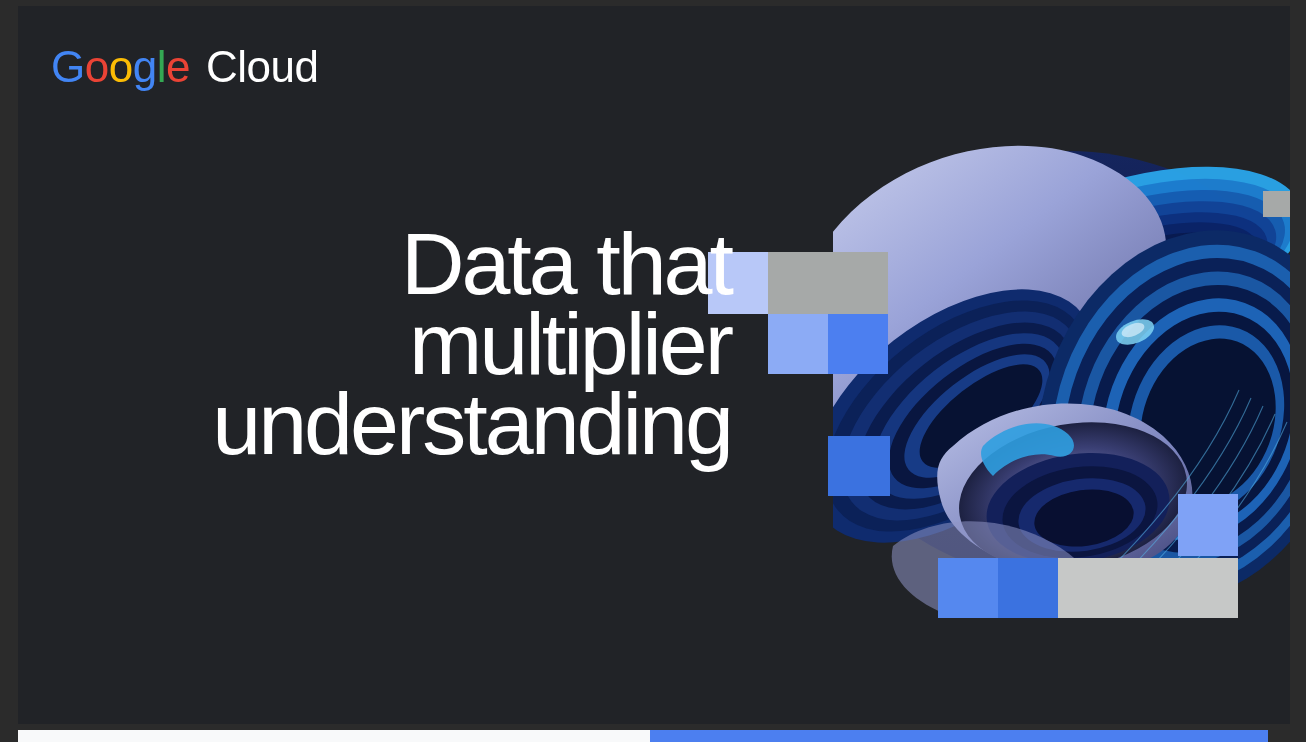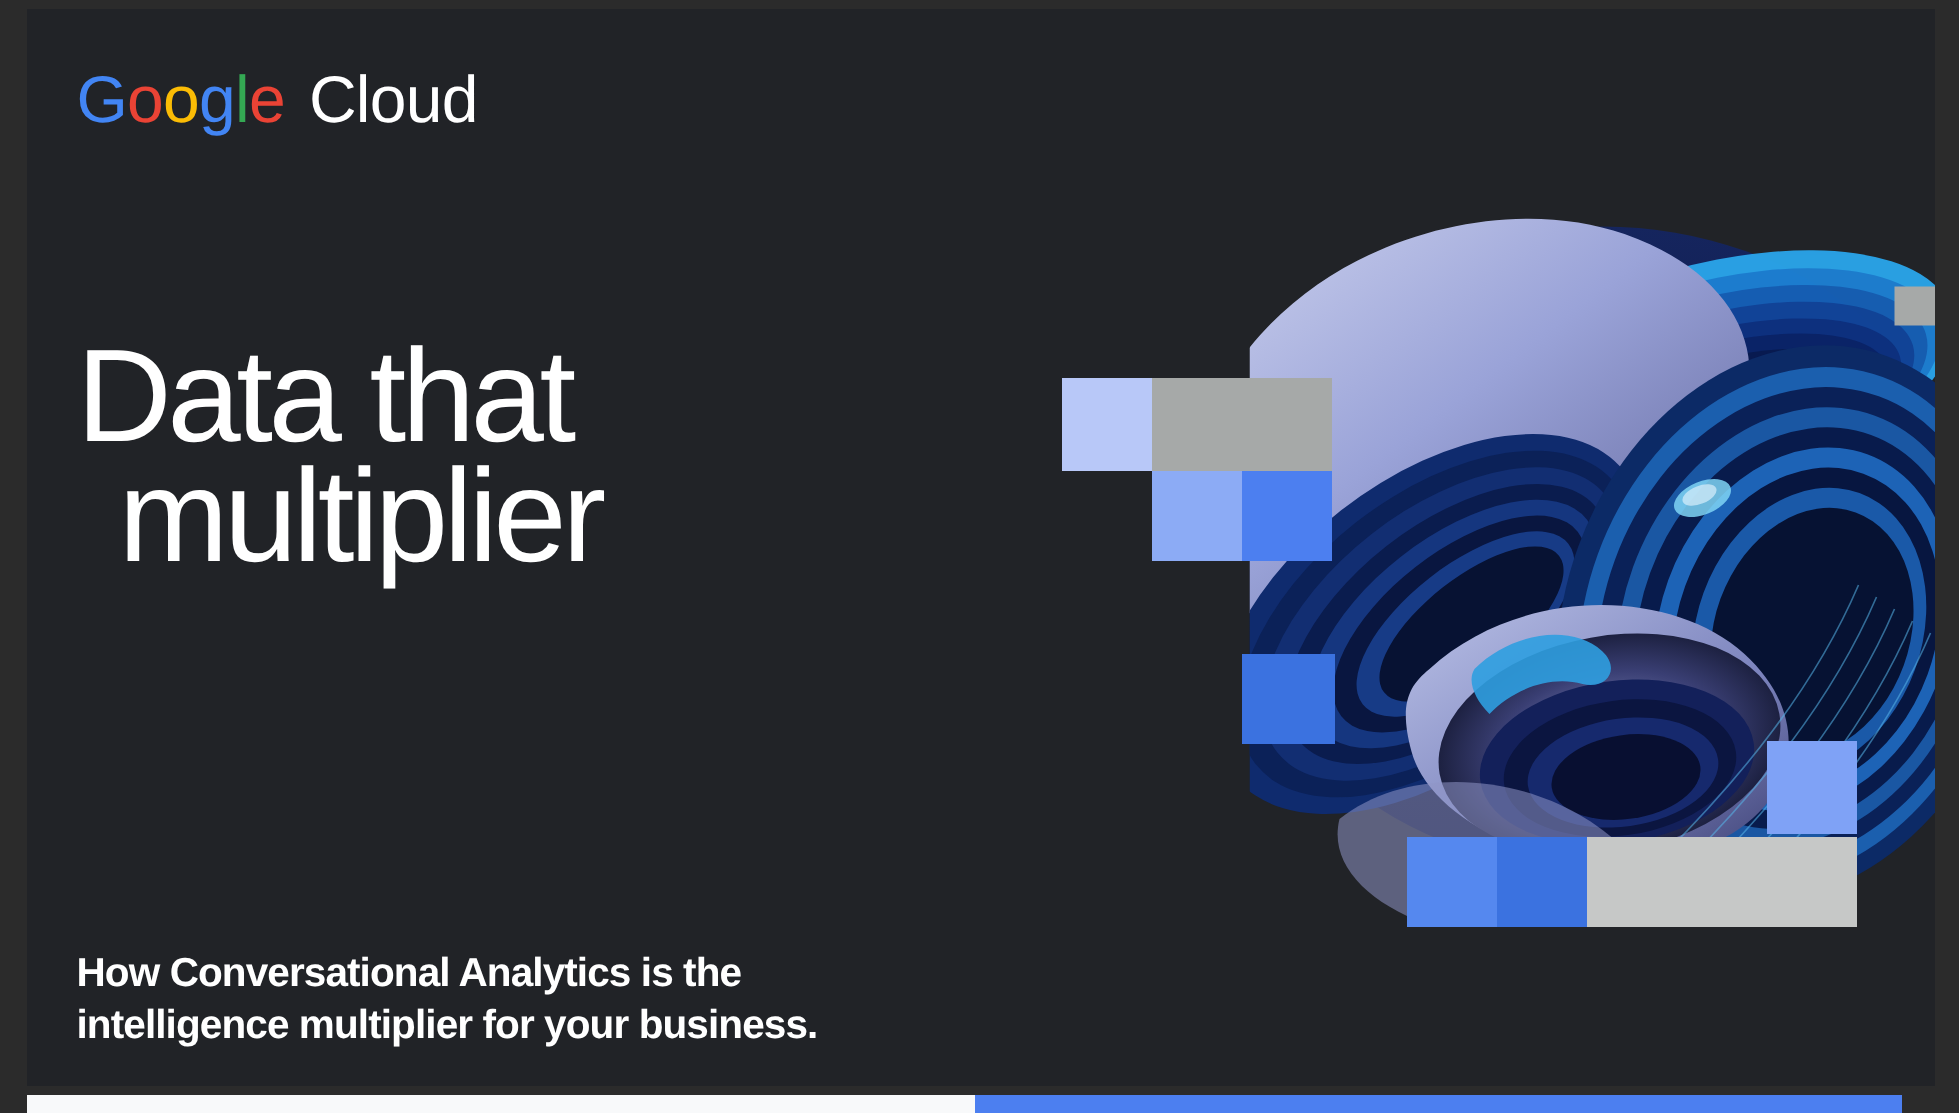--- a/index.html
+++ b/index.html
@@ -211,29 +211,26 @@
           <div class="sq" style="left: 95px; top: 208px; width: 60px; height: 60px; background: rgb(140, 171, 245);"></div>
           <div class="sq" style="left: 155px; top: 208px; width: 60px; height: 60px; background: rgb(76, 127, 240);"></div>
           <div class="sq" style="left: 155px; top: 330px; width: 62px; height: 60px; background: rgb(59, 114, 224);"></div>
           <div class="sq" style="left: 505px; top: 388px; width: 60px; height: 62px; background: rgb(127, 162, 246);"></div>
           <div class="sq" style="left: 265px; top: 452px; width: 60px; height: 60px; background: rgb(85, 136, 239);"></div>
           <div class="sq" style="left: 325px; top: 452px; width: 60px; height: 60px; background: rgb(59, 114, 224);"></div>
           <div class="sq" style="left: 385px; top: 452px; width: 180px; height: 60px; background: rgb(198, 200, 199);"></div>
         </div>
     </div>
 
-    <h1 id="headline" style="color: rgb(255, 255, 255);">
+    <h1 id="headline" style="color: rgb(255, 255, 255); text-align: right;">
       <span class="l1">Data that</span>
       <span class="l2">multiplier</span>
+      <span class="l3">understanding</span>
     </h1>
 
-    <div id="subtitle" style="color: rgb(255, 255, 255);">
-      <span>How Conversational Analytics is the</span>
-      <span>intelligence multiplier for your business.</span>
-    </div>
 
   </div>
 
   <div id="bottom-bar">
     <div id="bar-left" style="width: 632px; background: rgb(248, 249, 250);"></div>
     <div id="bar-right" style="width: 618px; background: rgb(76, 127, 240);"></div>
   </div>
 
 </div>
 

